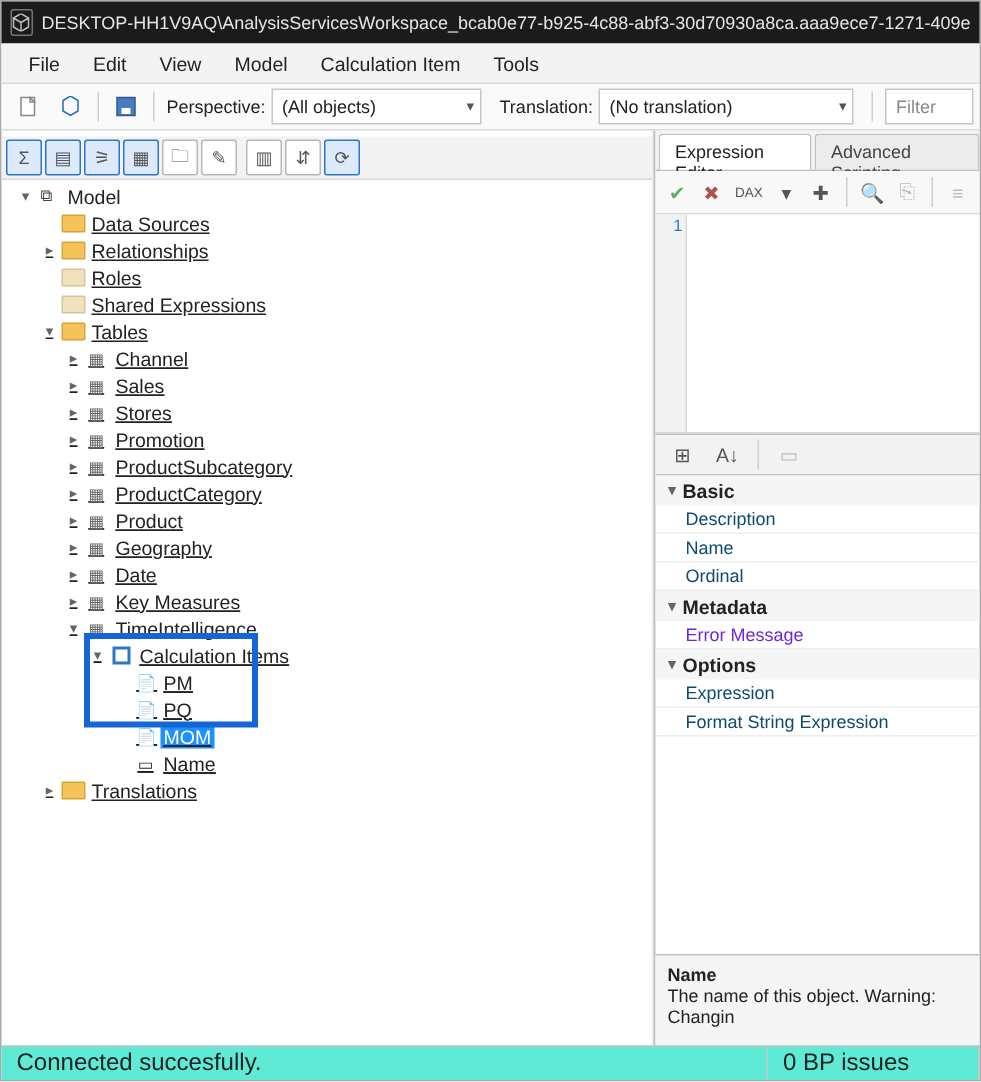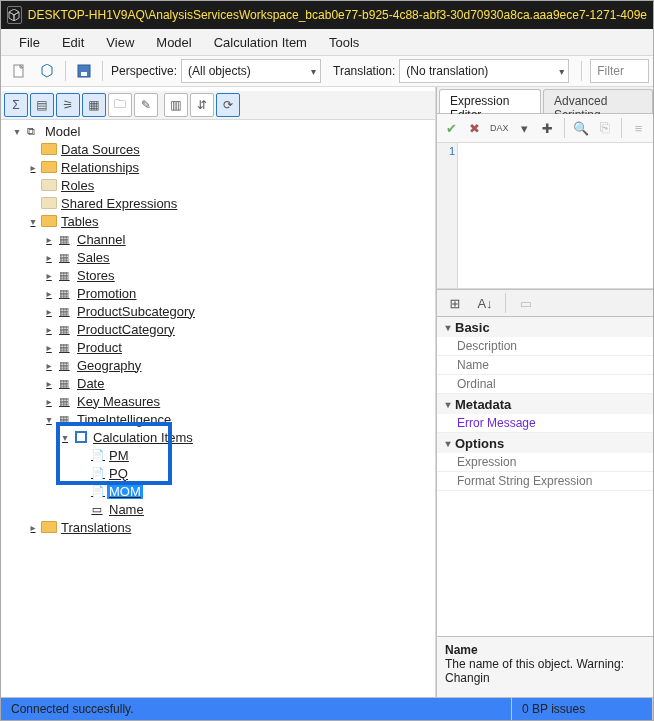--- a/index.html
+++ b/index.html
@@ -1,18 +1,18 @@
 <!DOCTYPE html>
 <html><head>
 <meta charset="utf-8">
 <style>
   html,body{margin:0;padding:0;font-family:"Segoe UI",Tahoma,sans-serif;font-size:13px;color:#222;background:#fff;overflow:hidden;}
   .app{width:654px;height:721px;display:flex;flex-direction:column;border:1px solid #aaa;box-sizing:border-box;}
   
-  .titlebar{height:28px;background:#1b1b1b;color:#fde047;display:flex;align-items:center;padding:0 6px;font-size:12px;gap:6px;white-space:nowrap;overflow:hidden;}
+  .titlebar{height:28px;background:#1b1b1b;color:#e5e5e5;display:flex;align-items:center;padding:0 6px;font-size:12px;gap:6px;white-space:nowrap;overflow:hidden;}
   .titlebar .app-icon{width:16px;height:16px;border:1px solid #777;display:inline-flex;align-items:center;justify-content:center;border-radius:2px;}
   
   .menubar{height:26px;background:#f3f3f3;border-bottom:1px solid #d9d9d9;display:flex;align-items:center;padding:0 8px;gap:2px;}
   .menubar .mitem{padding:4px 10px;cursor:default;}
   
   .toolbar{height:30px;background:#fafafa;border-bottom:1px solid #d9d9d9;display:flex;align-items:center;padding:0 4px;font-size:12px;}
   .tbtn{width:22px;height:22px;margin:0 2px;border:1px solid transparent;display:flex;align-items:center;justify-content:center;color:#555;border-radius:2px;cursor:default;}
   .tsep{width:1px;height:20px;background:#d0d0d0;margin:0 4px;}
   .tlabel{margin:0 4px;}
   .drop{display:inline-flex;align-items:center;height:22px;border:1px solid #c6c6c6;background:#fff;padding:0 32px 0 6px;min-width:100px;position:relative;margin-right:8px;}
@@ -52,26 +52,26 @@
   .tab.inactive{background:#ececec;color:#444;}
   .edtoolbar{height:28px;border-bottom:1px solid #d9d9d9;display:flex;align-items:center;padding:0 4px;gap:2px;background:#f8f8f8;}
   .gutter{display:flex;flex:1;min-height:0;}
   .gnum{width:18px;background:#f2f2f2;border-right:1px solid #d9d9d9;text-align:right;color:#2a77c9;font-size:11px;padding:2px 2px 0 0;}
   .editor{flex:1;background:#fff;}
   .propbar{height:26px;border-top:1px solid #c0c0c0;border-bottom:1px solid #c0c0c0;background:#f2f2f2;display:flex;align-items:center;padding:0 4px;gap:2px;}
   .props{flex:0 0 auto;}
   .proprow{display:flex;align-items:center;height:18px;font-size:12px;border-bottom:1px solid #eee;}
   .propcat{background:#f5f5f5;font-weight:600;padding-left:4px;display:flex;align-items:center;height:20px;}
   .propcat .tw{width:14px;}
-  .propname{padding-left:20px;color:#737373;}
+  .propname{padding-left:20px;color:#0c4a6e;}
   .propname.dim{color:#6d28d9;}
   .propdesc{border-top:1px solid #c0c0c0;background:#f5f5f5;padding:6px 8px;font-size:12px;min-height:48px;}
   .propdesc .pdname{font-weight:600;}
   
-  .statusbar{height:22px;border-top:1px solid #c0c0c0;background:#3b82f6;display:flex;align-items:center;font-size:12px;}
+  .statusbar{height:22px;border-top:1px solid #c0c0c0;background:#5eead4;display:flex;align-items:center;font-size:16px;}
   .statusbar .cell{padding:0 10px;border-right:1px solid #c6c6c6;height:100%;display:flex;align-items:center;}
   .midcell{flex:1;}
   svg{display:block;}
 </style>
 </head>
 <body>
 
 <div class="app">
 
   <div class="titlebar">

